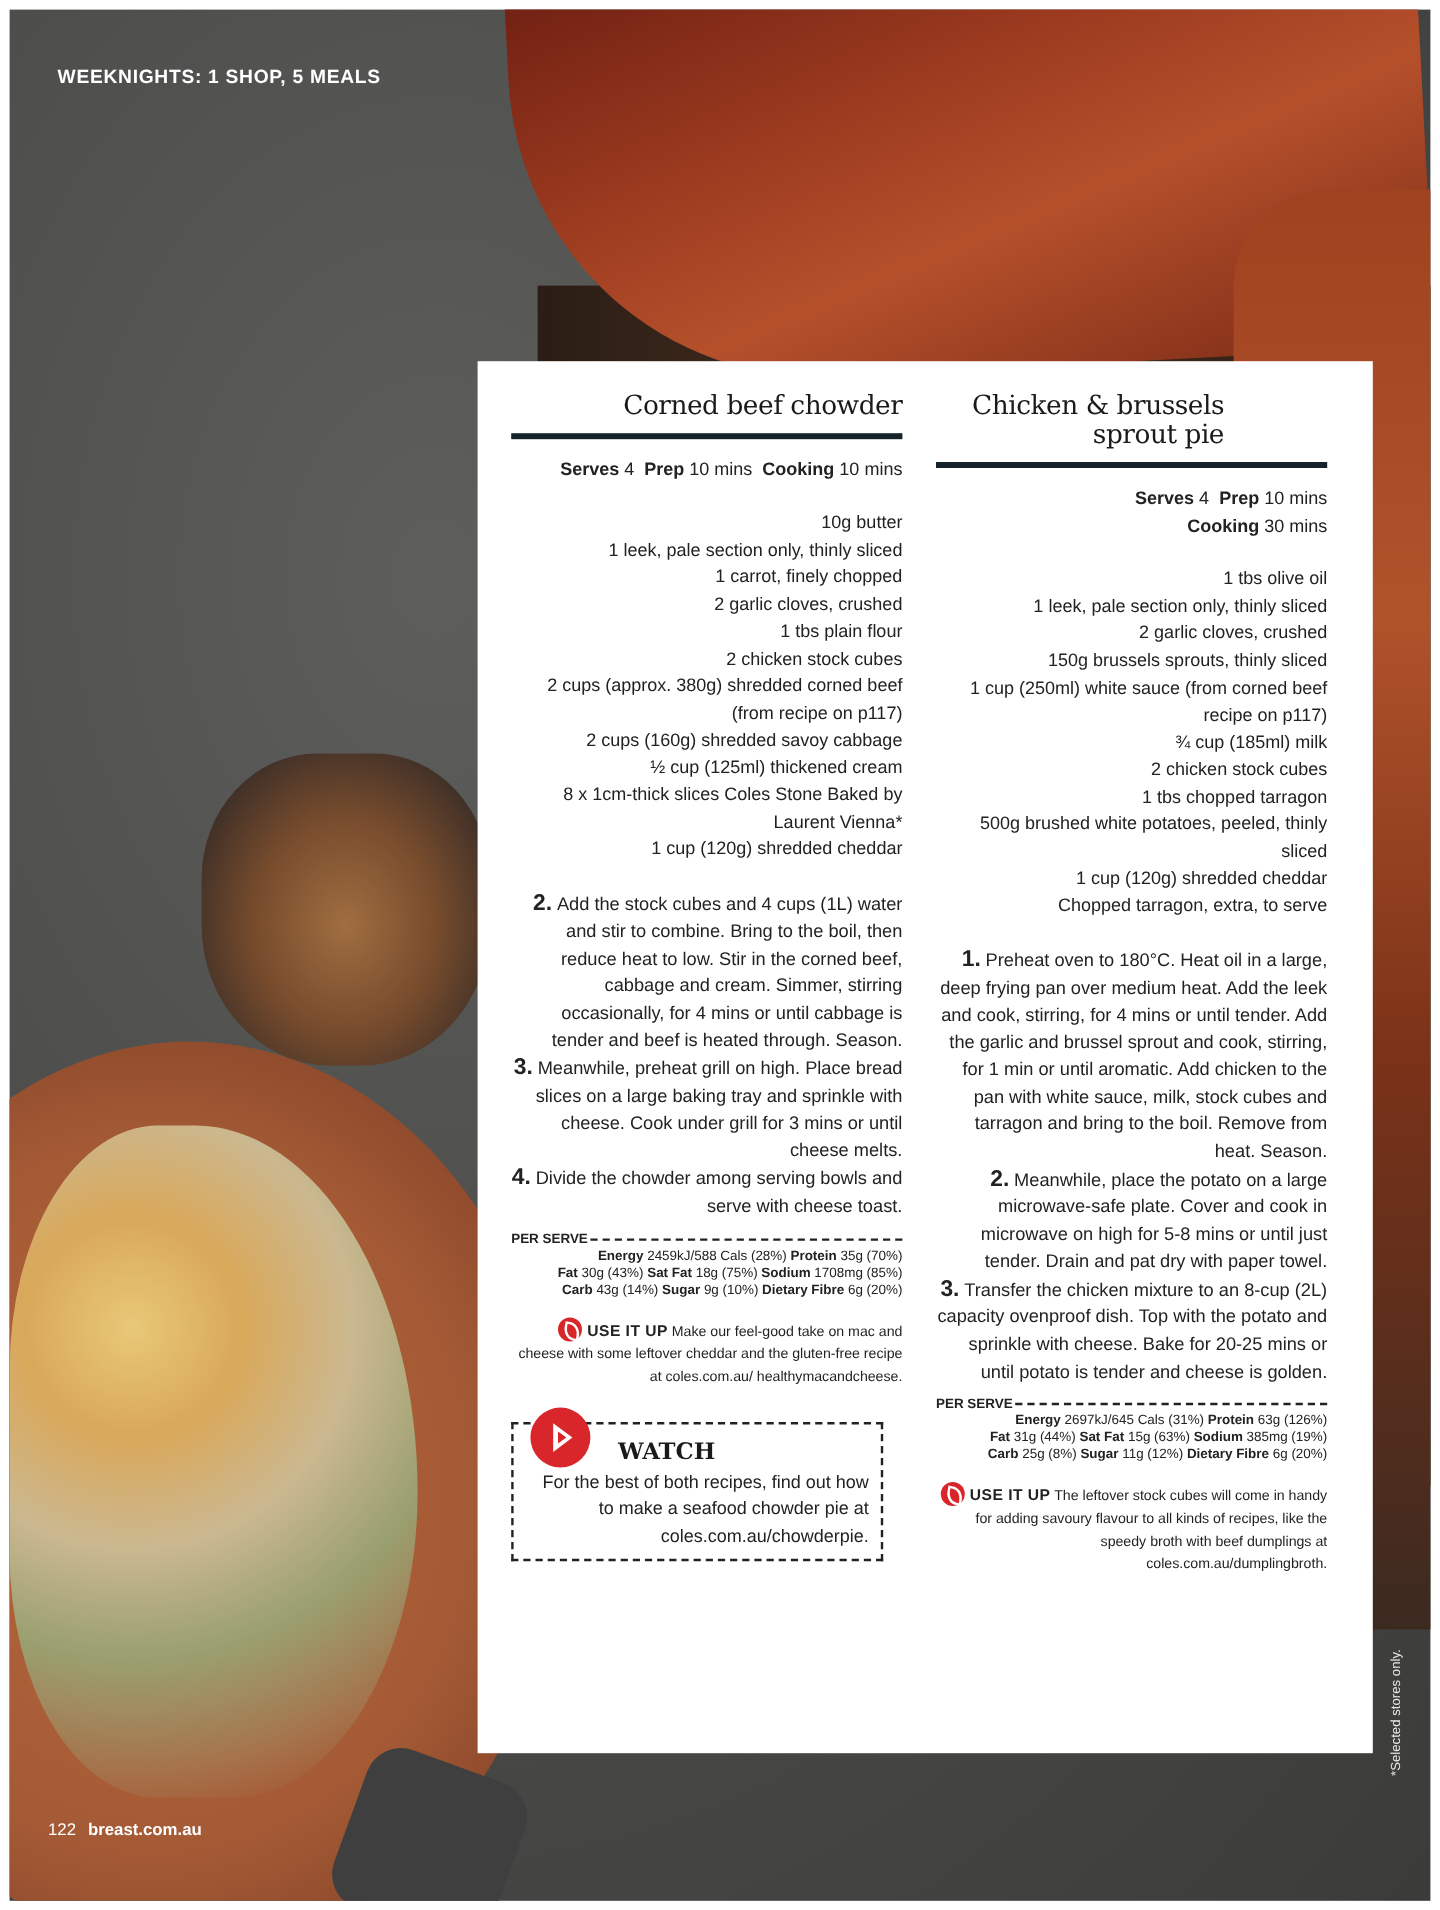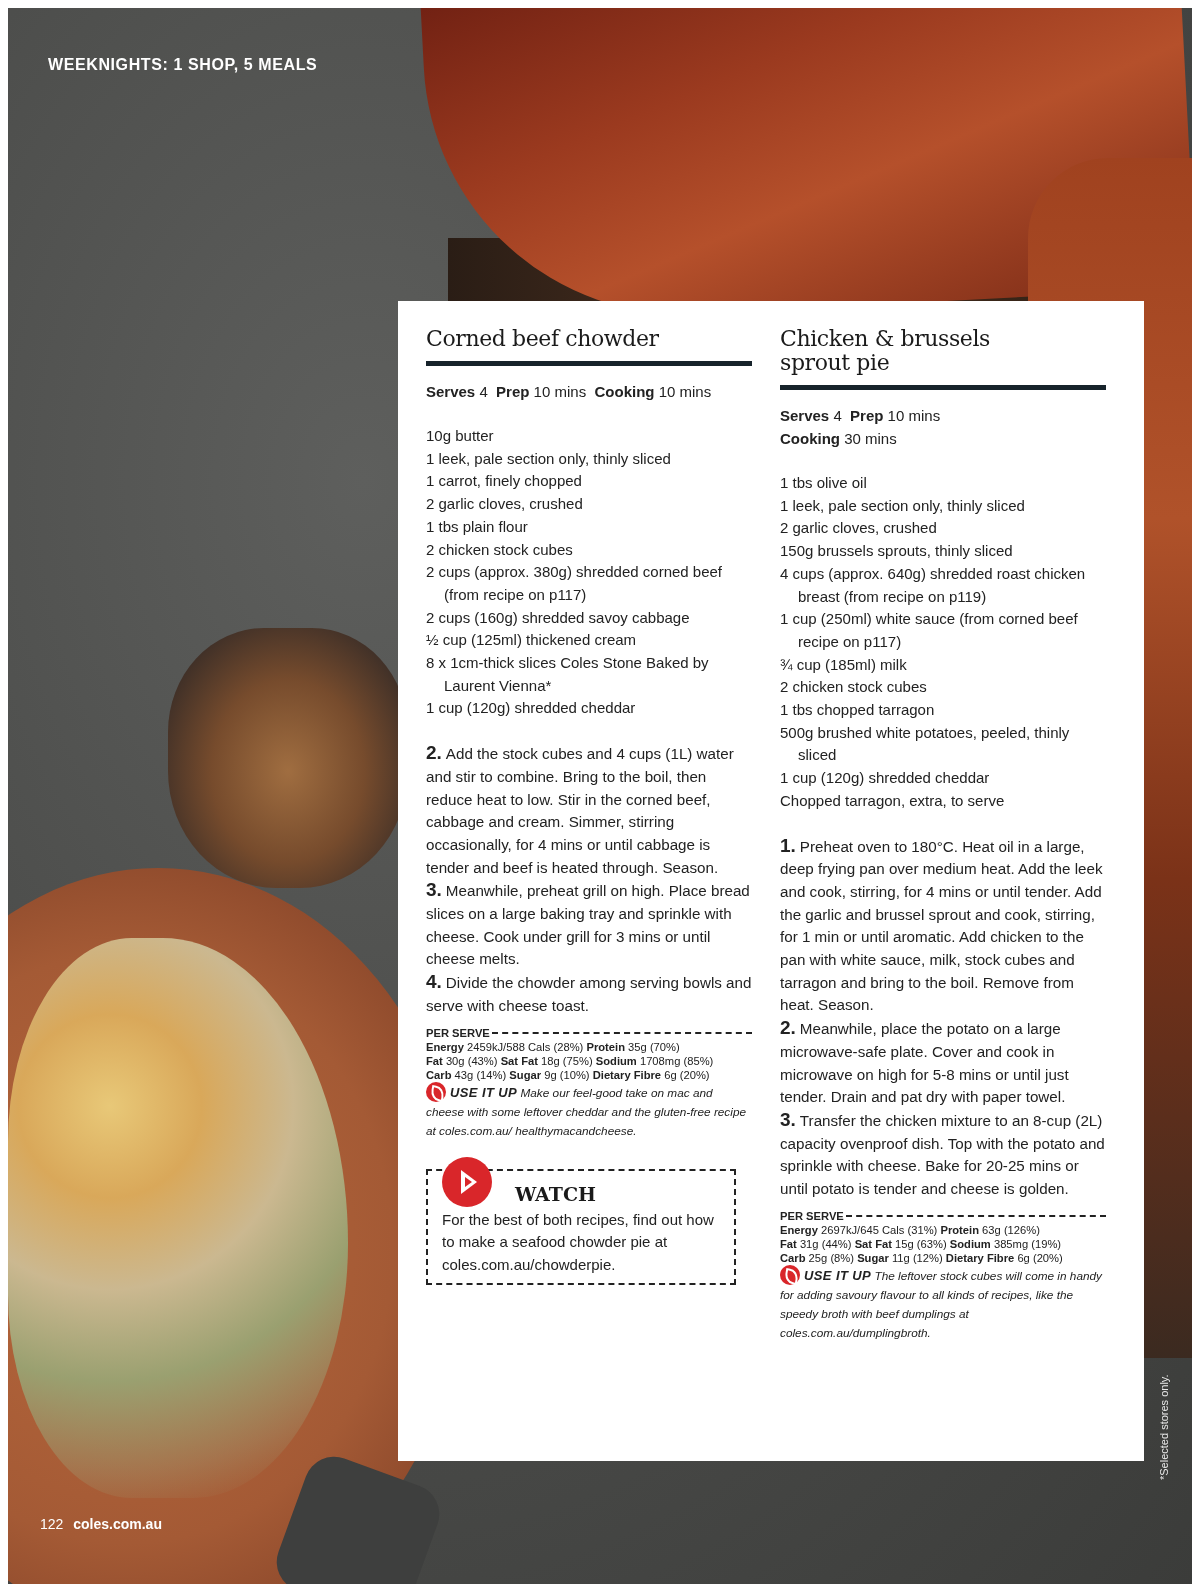--- a/index.html
+++ b/index.html
@@ -1,18 +1,18 @@
 <!DOCTYPE html>
 <html><head>
 <meta charset="utf-8">
 <style>
   html, body { margin: 0; padding: 0; }
   body { width: 1200px; height: 1592px; position: relative; overflow: hidden; background: #ffffff; font-family: "DejaVu Sans", sans-serif; }
   .page { position: absolute; left: 8px; top: 8px; width: 1184px; height: 1576px; overflow: hidden;
-    background: radial-gradient(ellipse at 30% 30%, #5e5f5d 0%, #4c4d4b 45%, #3b3c3a 100%); }
+    background: radial-gradient(ellipse at 30% 30%, #5e5f5d 0%, #4c4d4b 45%, #3b3c3a 100%); text-align: right; }
   
   .cloth { position: absolute; left: 420px; top: -40px; width: 760px; height: 340px;
     background: linear-gradient(160deg, #6e1f12 0%, #9b3a1f 35%, #b5502b 60%, #7a2a16 100%);
     border-radius: 0 0 120px 260px; transform: rotate(-3deg); }
   .cloth2 { position: absolute; left: 1020px; top: 150px; width: 200px; height: 1200px;
     background: linear-gradient(180deg, #a0421f 0%, #b0522a 30%, #7b3218 60%, #3b2a20 100%); border-radius: 80px 0 0 80px; }
   .board { position: absolute; left: 440px; top: 230px; width: 760px; height: 1000px;
     background: linear-gradient(90deg, #2a1d15, #4a3020 40%, #3a2618 70%, #2a1d15); }
   .glass { position: absolute; left: 160px; top: 620px; width: 240px; height: 260px; border-radius: 40% 40% 45% 45%;
     background: radial-gradient(ellipse at 50% 55%, #a8703e 0%, #7a4a28 45%, #3a2a22 80%, rgba(60,60,60,0.6) 100%); opacity: 0.9; }
@@ -44,21 +44,21 @@
   .ingredients { list-style: none; padding: 0; margin: 22px 0 0 0; font-size: 15px; line-height: 22.7px; }
   .ingredients li { padding-left: 18px; text-indent: -18px; }
   .method { margin-top: 22px; font-size: 15.2px; line-height: 22.7px; }
   .method p { margin: 0; }
   .method .num { font-weight: bold; font-size: 19px; margin-right: 4px; }
   .endmark { display: inline-block; width: 13px; height: 13px; border-radius: 50%; background: #111; vertical-align: middle; margin-left: 4px; }
   .nutrition { margin-top: 8px; font-size: 11.2px; line-height: 14px; color: #222; }
   .nutrition .ps { font-weight: bold; display: flex; align-items: center; }
   .nutrition .ps .dash { flex: 1; border-top: 2px dashed #222; margin-left: 2px; height: 0; }
   .nutrition b { font-weight: bold; }
-  .useitup { font-size: 11.8px; line-height: 19px; color: #222; font-style: italic; }
+  .useitup { margin-top: 16px; font-size: 11.8px; line-height: 19px; color: #222; }
   .leaf-icon { display: inline-block; width: 20px; height: 20px; border-radius: 50%; background: #d9262a; vertical-align: -5px; margin-right: 4px; position: relative; }
   .leaf-icon::after { content: ""; position: absolute; left: 5px; top: 4px; width: 9px; height: 11px; border: 2px solid #fff; border-radius: 0 70% 0 70%; transform: rotate(10deg); }
   .useitup .lbl { font-weight: bold; font-size: 13px; letter-spacing: 0.4px; }
   .watch { position: relative; margin-top: 28px; width: 306px; height: 112px; border: 2px dashed #222; padding: 0; }
   .play-icon { position: absolute; left: 14px; top: -14px; width: 50px; height: 50px; border-radius: 50%; background: #d9262a; }
   .play-icon::after { content: ""; position: absolute; left: 19px; top: 13px; width: 0; height: 0;
     border-left: 16px solid #fff; border-top: 12px solid transparent; border-bottom: 12px solid transparent; }
   .play-icon::before { content: ""; position: absolute; left: 23px; top: 20px; width: 0; height: 0; z-index: 2;
     border-left: 7px solid #d9262a; border-top: 5px solid transparent; border-bottom: 5px solid transparent; }
   .watch .wtitle { position: absolute; left: 66px; top: 12px; font-family: "DejaVu Serif", serif; font-weight: bold; font-size: 19px; color: #1a1a1a; margin-left: 21px; }
@@ -73,21 +73,21 @@
   <div class="cloth2"></div>
   <div class="glass"></div>
   <div class="plate"></div>
   <div class="food"></div>
   <div class="spoon"></div>
 
   <div class="header-tag">WEEKNIGHTS: 1 SHOP, 5 MEALS</div>
 
   <div class="footer">
     <span class="pg">122</span>
-    <span class="site">coles.com.au</span>
+    <span class="site">breast.com.au</span>
   </div>
   <div class="side-note">*Selected stores only.</div>
 
   <div class="card">
 
     <div class="col left">
       <h2 class="title">Corned beef chowder</h2>
       <div class="rule"></div>
       <div class="meta">
         <b>Serves</b>
@@ -144,21 +144,20 @@
         <b>Prep</b>
         <span>10 mins</span><br>
         <b>Cooking</b>
         <span>30 mins</span>
       </div>
       <ul class="ingredients">
         <li>1 tbs olive oil</li>
         <li>1 leek, pale section only, thinly sliced</li>
         <li>2 garlic cloves, crushed</li>
         <li>150g brussels sprouts, thinly sliced</li>
-        <li>4 cups (approx. 640g) shredded roast chicken breast (from recipe on p119)</li>
         <li>1 cup (250ml) white sauce (from corned beef recipe on p117)</li>
         <li>¾ cup (185ml) milk</li>
         <li>2 chicken stock cubes</li>
         <li>1 tbs chopped tarragon</li>
         <li>500g brushed white potatoes, peeled, thinly sliced</li>
         <li>1 cup (120g) shredded cheddar</li>
         <li>Chopped tarragon, extra, to serve</li>
       </ul>
       <div class="method">
         <p><span class="num">1.</span><span>Preheat oven to 180°C. Heat oil in a large, deep frying pan over medium heat. Add the leek and cook, stirring, for 4 mins or until tender. Add the garlic and brussel sprout and cook, stirring, for 1 min or until aromatic. Add chicken to the pan with white sauce, milk, stock cubes and tarragon and bring to the boil. Remove from heat. Season.</span></p>

